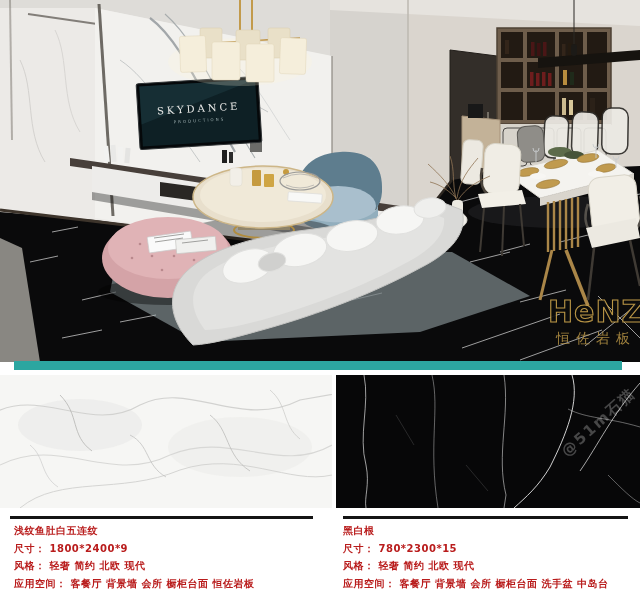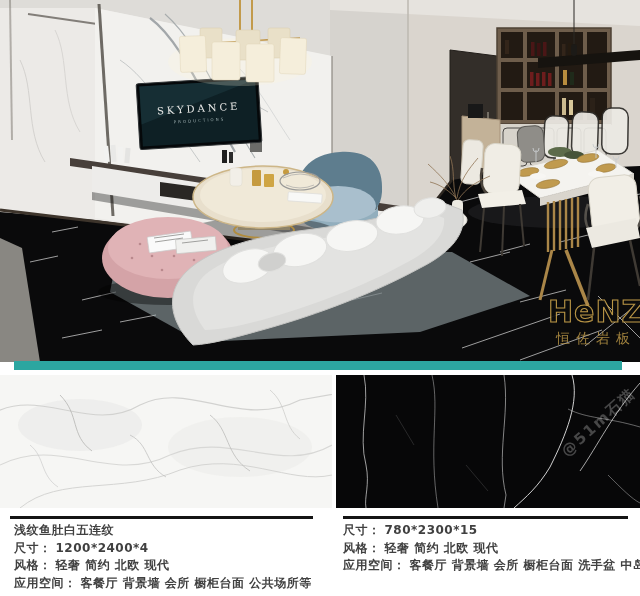--- a/index.html
+++ b/index.html
@@ -7,21 +7,21 @@
          font-family:"DejaVu Sans","Liberation Sans",sans-serif;}
   .scene{position:absolute;left:0;top:0;width:640px;height:362px;display:block;}
   .divider{position:absolute;left:14px;top:361px;width:608px;height:9px;display:block;}
   .swatch{position:absolute;top:375px;height:133px;overflow:hidden;}
   .swatch svg{display:block;}
   .swatch-white{left:0;width:332px;}
   .swatch-black{left:336px;width:304px;background:#070708;}
   .rule{position:absolute;top:516px;height:3px;background:#141414;}
   .rule-left{left:10px;width:303px;}
   .rule-right{left:343px;width:285px;}
-  .spec{position:absolute;top:522px;font-size:12px;line-height:17.6px;color:#404040;
+  .spec{position:absolute;top:522px;font-size:10px;line-height:17.6px;color:#b91c1c;
         font-weight:600;letter-spacing:0.5px;white-space:nowrap;}
   .spec-left{left:14px;width:316px;}
   .spec-right{left:343px;width:297px;}
   .spec .row{display:block;}
   .spec .lbl{margin-right:4px;}
   .wm{position:absolute;right:-6px;top:38px;transform:rotate(-42deg);
       color:rgba(255,255,255,0.26);font-size:15px;letter-spacing:2px;font-weight:700;}
 </style>
 </head>
 <body>
@@ -357,32 +357,33 @@
         <path d="M272,100 C286,114 296,124 304,128" stroke-width="0.8" opacity="0.5"></path>
       </g>
     </svg>
     <span class="wm">@51m石猫</span>
   </div>
 
   <div class="rule rule-left"></div>
   <div class="spec spec-left">
     <span class="row">浅纹鱼肚白五连纹</span>
     <span class="row">
-      <span class="lbl">尺寸：</span><span>1200*2400*4</span>
+      <span class="lbl">尺寸：</span><span>1800*2400*9</span>
     </span>
     <span class="row">
       <span class="lbl">风格：</span><span>轻奢 简约 北欧 现代</span>
     </span>
     <span class="row">
-      <span class="lbl">应用空间：</span><span>客餐厅 背景墙 会所 橱柜台面 公共场所等</span>
+      <span class="lbl">应用空间：</span><span>客餐厅 背景墙 会所 橱柜台面 恒佐岩板</span>
     </span>
   </div>
 
   <div class="rule rule-right"></div>
   <div class="spec spec-right">
+    <span class="row">黑白根</span>
     <span class="row">
       <span class="lbl">尺寸：</span><span>780*2300*15</span>
     </span>
     <span class="row">
       <span class="lbl">风格：</span><span>轻奢 简约 北欧 现代</span>
     </span>
     <span class="row">
       <span class="lbl">应用空间：</span><span>客餐厅 背景墙 会所 橱柜台面 洗手盆 中岛台</span>
     </span>
   </div>

